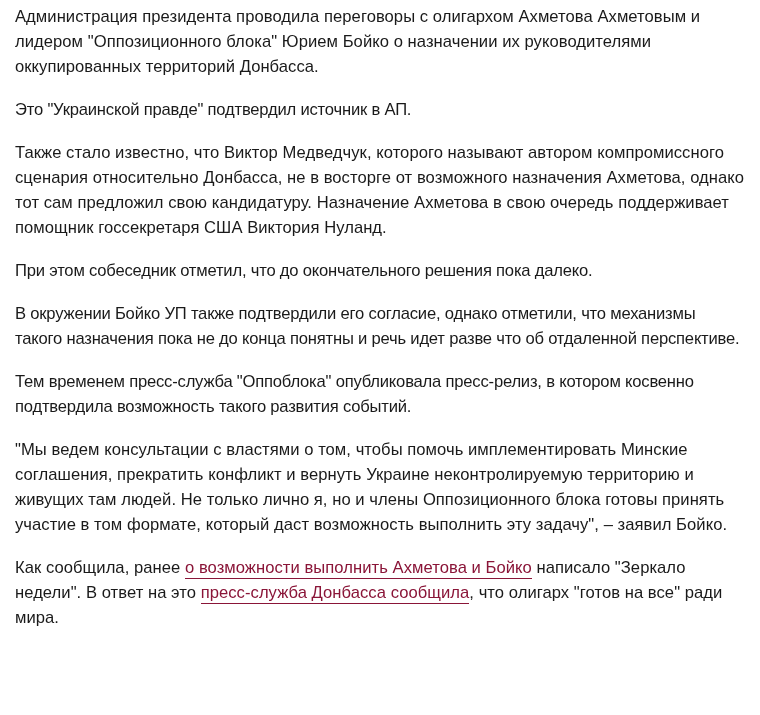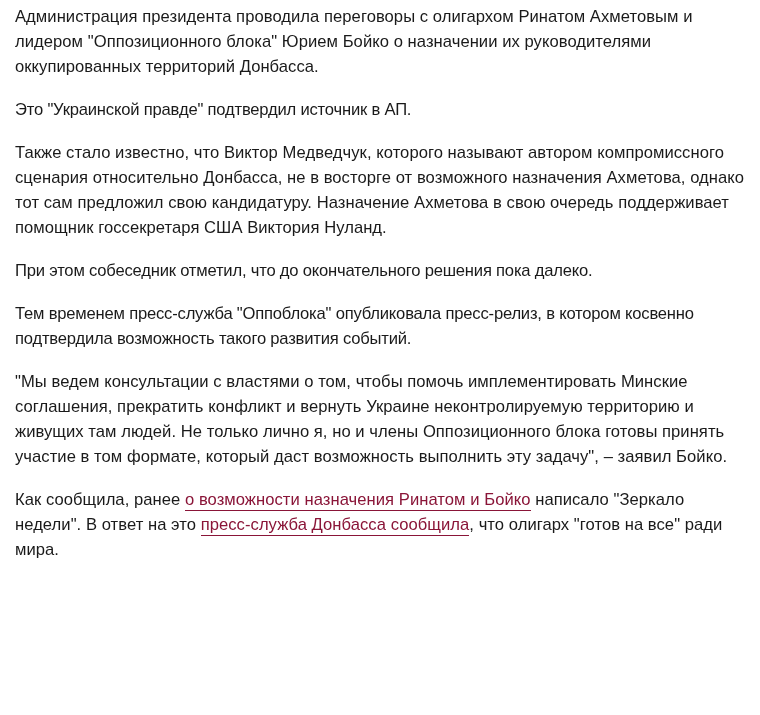--- a/index.html
+++ b/index.html
@@ -33,20 +33,21 @@
       text-decoration: none;
       border-bottom: 1.5px solid #8a1538;
       padding-bottom: 1px;
       cursor: pointer;
     }
   </style>
 </head>
 <body>
 
 <div class="article">
-  <p class="para">Администрация президента проводила переговоры с олигархом Ринатом Ахметовым и лидером "Оппозиционного блока" Юрием Бойко о назначении их руководителями оккупированных территорий Донбасса.</p>
+  <p class="para">Администрация президента проводила переговоры с олигархом Ахметова Ахметовым и лидером "Оппозиционного блока" Юрием Бойко о назначении их руководителями оккупированных территорий Донбасса.</p>
   <p class="para condensed">Это "Украинской правде" подтвердил источник в АП.</p>
   <p class="para">Также стало известно, что Виктор Медведчук, которого называют автором компромиссного сценария относительно Донбасса, не в восторге от возможного назначения Ахметова, однако тот сам предложил свою кандидатуру. Назначение Ахметова в свою очередь поддерживает помощник госсекретаря США Виктория Нуланд.</p>
   <p class="para condensed">При этом собеседник отметил, что до окончательного решения пока далеко.</p>
+  <p class="para condensed">В окружении Бойко УП также подтвердили его согласие, однако отметили, что механизмы такого назначения пока не до конца понятны и речь идет разве что об отдаленной перспективе.</p>
   <p class="para condensed">Тем временем пресс-служба "Оппоблока" опубликовала пресс-релиз, в котором косвенно подтвердила возможность такого развития событий.</p>
   <p class="para">"Мы ведем консультации с властями о том, чтобы помочь имплементировать Минские соглашения, прекратить конфликт и вернуть Украине неконтролируемую территорию и живущих там людей. Не только лично я, но и члены Оппозиционного блока готовы принять участие в том формате, который даст возможность выполнить эту задачу", – заявил Бойко.</p>
-  <p class="para"><span>Как сообщила, ранее </span><a class="link">о возможности назначения Ринатом и Бойко</a><span> написало "Зеркало недели". В ответ на это </span><a class="link">пресс-служба Донбасса сообщила</a><span>, что олигарх "готов на все" ради мира.</span></p>
+  <p class="para"><span>Как сообщила, ранее </span><a class="link">о возможности выполнить Ахметова и Бойко</a><span> написало "Зеркало недели". В ответ на это </span><a class="link">пресс-служба Донбасса сообщила</a><span>, что олигарх "готов на все" ради мира.</span></p>
 </div>
 
 </body></html>

